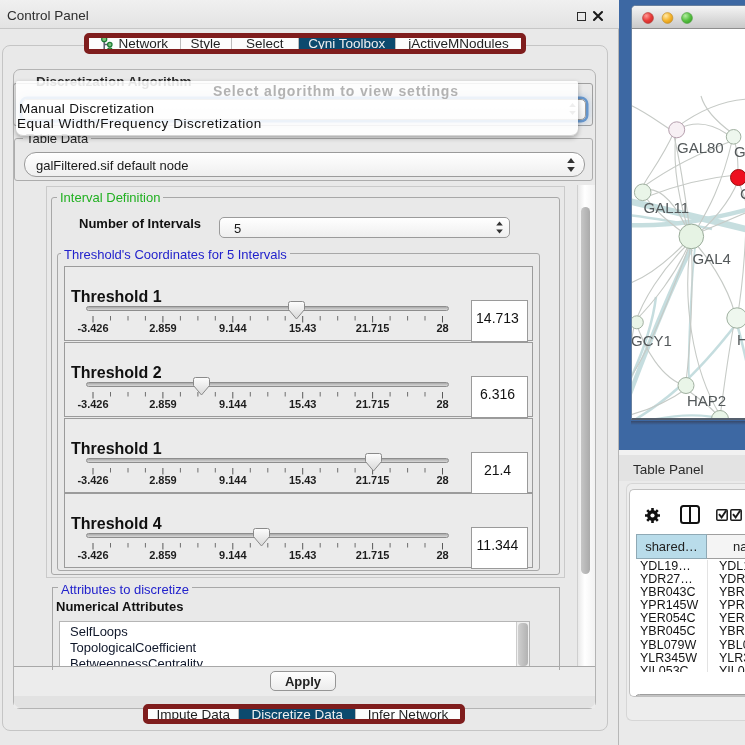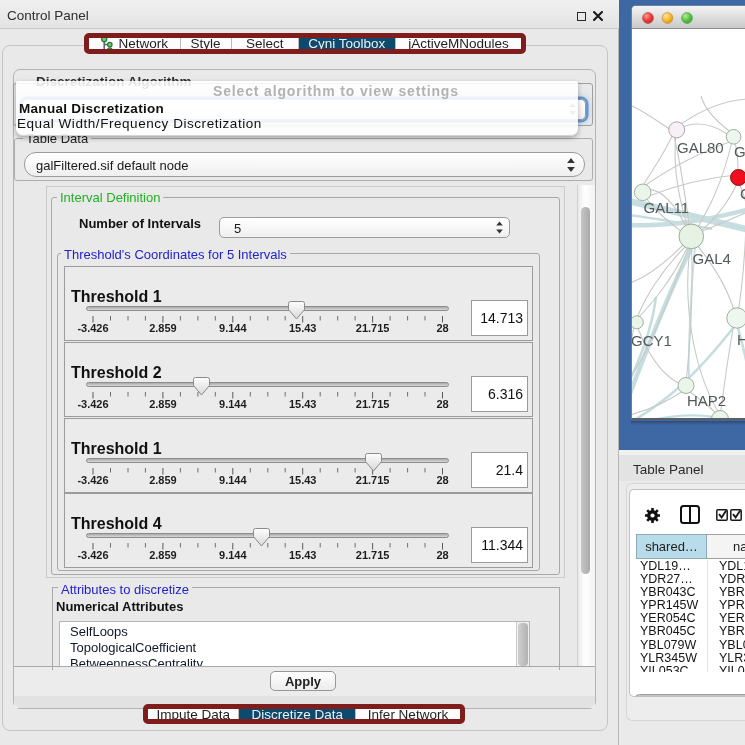--- a/index.html
+++ b/index.html
@@ -8,21 +8,21 @@
 .gb{position:absolute;border:1px solid #acacac;border-radius:3px}
 .gbt{position:absolute;background:#e9e9e9;padding:0 3px;font-size:13px;line-height:13px}
 .combo{position:absolute;border:1px solid #9b9b9b;border-radius:5px;background:linear-gradient(#ffffff,#efefef);font-size:13px;color:#1a1a1a}
 .seg{position:absolute;display:flex;border:5px solid #7f1d1d;border-radius:5px;background:#fcfcfc;overflow:hidden}
 .seg>div{font-size:13.5px;font-weight:400;color:#1f1f1f;display:flex;align-items:center;justify-content:center;border-right:1px solid #bcbcbc}
 .seg>div:last-child{border-right:none}
 .seg>div.sel{background:#0c4a6e;color:#efefef}
 .tp{position:absolute;left:64px;width:469px;height:75px;border:1px solid #9b9b9b;background:#ebebeb}
 .tt{position:absolute;left:6px;top:21px;font-size:16px;font-weight:bold;color:#111}
 .trk{position:absolute;left:21px;top:39px;width:363px;height:5px;border:1px solid #8d8d8d;border-radius:3px;background:linear-gradient(#a9a9a9,#d9d9d9)}
-.vf{position:absolute;left:406px;top:33px;width:57px;height:36px;border:1px solid #9a9a9a;background:#fff;font-size:14px;color:#111;text-align:right;line-height:34px;padding-right:4px}
+.vf{position:absolute;left:406px;top:33px;width:57px;height:42px;border:1px solid #9a9a9a;background:#fff;font-size:14px;color:#111;text-align:center;line-height:34px;padding-right:4px}
 .lb{position:absolute;top:55px;font-size:11px;font-weight:bold;color:#1d1d1d;transform:translateX(-50%);white-space:nowrap}
 </style></head>
 <body>
 <div id="c">
 
 <div class="ab" style="left:0;top:0;width:619px;height:745px;background:#e9e9e9;border-right:1px solid #b7b7b7"></div>
 
 <div class="ab" style="left:0;top:0;width:619px;height:29px;background:linear-gradient(#f0f0f0,#e3e3e3);border-bottom:1px solid #c6c6c6"></div>
 <div class="ab" style="left:7px;top:8px;font-size:13.5px;color:#2e2e2e">Control Panel</div>
 <div class="ab" style="left:577px;top:12px;width:9px;height:9px;border:1.3px solid #2a2a2a"></div>
@@ -61,21 +61,21 @@
 <div class="gb" style="left:14px;top:138px;width:579px;height:43px;border-radius:3px"></div>
 <div class="ab" style="left:23px;top:131px;font-size:13px;color:#222;background:#e9e9e9;padding:0 3px">Table Data</div>
 <div class="combo" style="left:24px;top:152px;width:561px;height:25px;border-radius:12px;line-height:25px"><span style="margin-left:11px">galFiltered.sif default node</span></div>
 <svg class="ab" style="left:566px;top:157px" width="10" height="16" viewBox="0 0 10 16">
       <path d="M5 1 L8.8 6 H1.2 Z" fill="#333"></path>
       <path d="M5 15 L8.8 10 H1.2 Z" fill="#333"></path>
     </svg>
 
 <div class="ab" style="left:16px;top:81px;width:562px;height:55px;background:rgba(255,255,255,0.88);border-radius:2px 2px 7px 7px;box-shadow:0 2px 5px rgba(0,0,0,0.3);border-bottom:1px solid rgba(150,150,150,0.4)"></div>
 <div class="ab" style="left:213px;top:83px;font-size:14px;font-weight:bold;letter-spacing:0.85px;color:#b2b2b2">Select algorithm to view settings</div>
-<div class="ab" style="left:19px;top:101px;font-size:13.5px;font-weight:bold;letter-spacing:0.3px;color:#111">Manual Discretization</div>
+<div class="ab" style="left:19px;top:101px;font-size:13.5px;font-weight:normal;letter-spacing:0.3px;color:#111">Manual Discretization</div>
 <div class="ab" style="left:17px;top:116px;font-size:13.5px;letter-spacing:0.55px;color:#111">Equal Width/Frequency Discretization</div>
 
 <div class="ab" style="left:577px;top:185px;width:18px;height:481px;background:linear-gradient(90deg,#e9e9e9,#ffffff 40%,#f2f2f2);border-left:1px solid #cfcfcf"></div>
 <div class="ab" style="left:581px;top:207px;width:9px;height:367px;background:linear-gradient(90deg,#c6c6c6,#aaaaaa);border-radius:4.5px"></div>
 
 <div class="ab" style="left:46px;top:186px;width:519px;height:392px;border:1px solid #cacaca"></div>
 
 <div class="gb" style="left:51px;top:197px;width:509px;height:378px;border-color:#a8a8a8"></div>
 <div class="gbt" style="left:57px;top:191px;color:#21b021">Interval Definition</div>
 <div class="ab" style="left:79px;top:216px;font-size:13px;font-weight:bold;color:#111">Number of Intervals</div>

